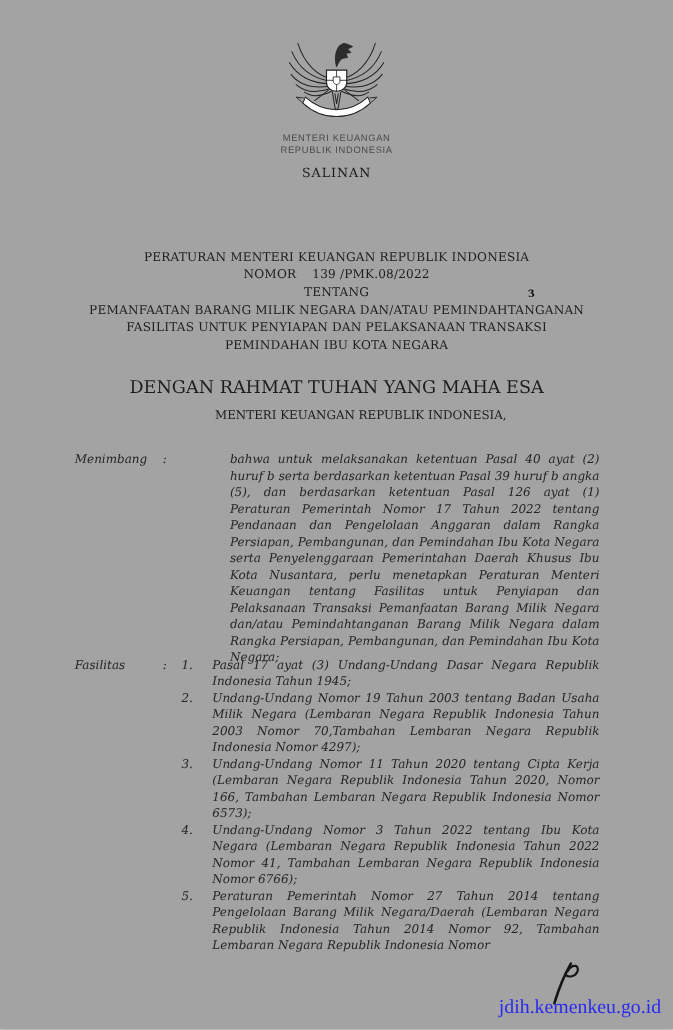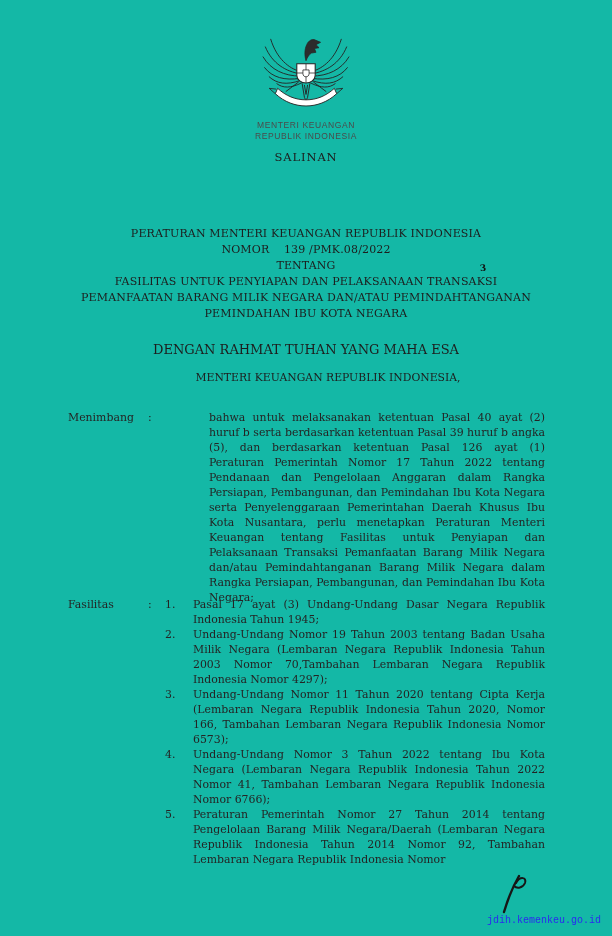--- a/index.html
+++ b/index.html
@@ -1,61 +1,61 @@
 <!DOCTYPE html>
 <html><head>
 <meta charset="utf-8">
 <style>
   html,body{margin:0;padding:0;background:#e8e8e8;}
   .page{
-    position:relative;width:612px;height:936px;background:#14b8a6;
+    position:relative;width:612px;height:936px;background:#a3a3a3;
     font-family:"DejaVu Serif", serif;color:#222;overflow:hidden;
     box-shadow:0 0 4px rgba(0,0,0,.25);
   }
   
   .letterhead{position:absolute;top:33px;left:0;right:0;text-align:center;}
   .emblem{display:inline-block;width:92px;height:80px;}
   .emblem svg{width:92px;height:80px;display:block;margin:0 auto;}
   .ministry{
     font-family:"Liberation Sans", sans-serif;font-size:8.5px;line-height:11px;
     letter-spacing:.6px;color:#4b4b4b;margin-top:3px;
   }
   .salinan{font-size:11.5px;font-weight:normal;letter-spacing:.9px;margin-top:8px;color:#1c1c1c;}
   
   .title-block{
     position:absolute;top:226px;left:34px;right:34px;text-align:center;
     font-size:11px;line-height:16px;letter-spacing:.15px;color:#1d1d1d;
   }
   .title-line{white-space:pre-wrap;}
-  .invocation{position:absolute;top:342px;left:0;right:0;text-align:center;font-size:13px;color:#1d1d1d;}
+  .invocation{position:absolute;top:342px;left:0;right:0;text-align:center;font-size:16px;color:#1d1d1d;}
   .issuer{position:absolute;top:371px;left:0;right:0;text-align:center;font-size:10.8px;color:#1d1d1d;margin-left:44px;}
   
   .clause{
     position:absolute;left:68px;width:477px;
     display:grid;grid-template-columns:80px 17px 1fr;
-    font-size:10.9px;line-height:15px;color:#242424;
+    font-size:10.9px;line-height:15px;color:#242424;font-style:italic;
   }
   .clause-menimbang{top:410px;}
   .clause-mengingat{top:597px;}
   .clause-label{text-align:left;}
   .clause-colon{text-align:left;}
   .clause-text{text-align:justify;margin-left:44px;}
   ol.legal{margin:0;padding:0;list-style:none;}
   ol.legal li{display:grid;grid-template-columns:28px 1fr;}
   ol.legal .num{text-align:left;}
   ol.legal .txt{text-align:justify;}
   
   .artifact-3{
     position:absolute;left:480px;top:263px;font-size:9px;font-weight:bold;
     color:#111;transform:rotate(-6deg);
   }
   .paraf{position:absolute;left:496px;top:868px;width:42px;height:48px;}
   .footer-link{
     position:absolute;right:11px;bottom:10px;
-    font-family:Liberation Mono, monospace;font-size:10px;
+    font-family:Liberation Serif, serif;font-size:18px;
     color:#2a2af0;text-decoration:none;cursor:pointer;
   }
 </style>
 </head>
 <body>
 
 <div class="page">
 
   <div class="letterhead">
     <div class="emblem">
@@ -99,22 +99,22 @@
       <div>MENTERI KEUANGAN</div>
       <div>REPUBLIK INDONESIA</div>
     </div>
     <div class="salinan">SALINAN</div>
   </div>
 
   <div class="title-block">
     <div class="title-line">PERATURAN MENTERI KEUANGAN REPUBLIK INDONESIA</div>
     <div class="title-line">NOMOR    139 /PMK.08/2022</div>
     <div class="title-line">TENTANG</div>
+    <div class="title-line">PEMANFAATAN BARANG MILIK NEGARA DAN/ATAU PEMINDAHTANGANAN</div>
     <div class="title-line">FASILITAS UNTUK PENYIAPAN DAN PELAKSANAAN TRANSAKSI</div>
-    <div class="title-line">PEMANFAATAN BARANG MILIK NEGARA DAN/ATAU PEMINDAHTANGANAN</div>
     <div class="title-line">PEMINDAHAN IBU KOTA NEGARA</div>
   </div>
 
   <div class="artifact-3">3</div>
 
   <div class="invocation">DENGAN RAHMAT TUHAN YANG MAHA ESA</div>
   <div class="issuer">MENTERI KEUANGAN REPUBLIK INDONESIA,</div>
 
   <div class="clause clause-menimbang">
     <div class="clause-label">Menimbang</div>

